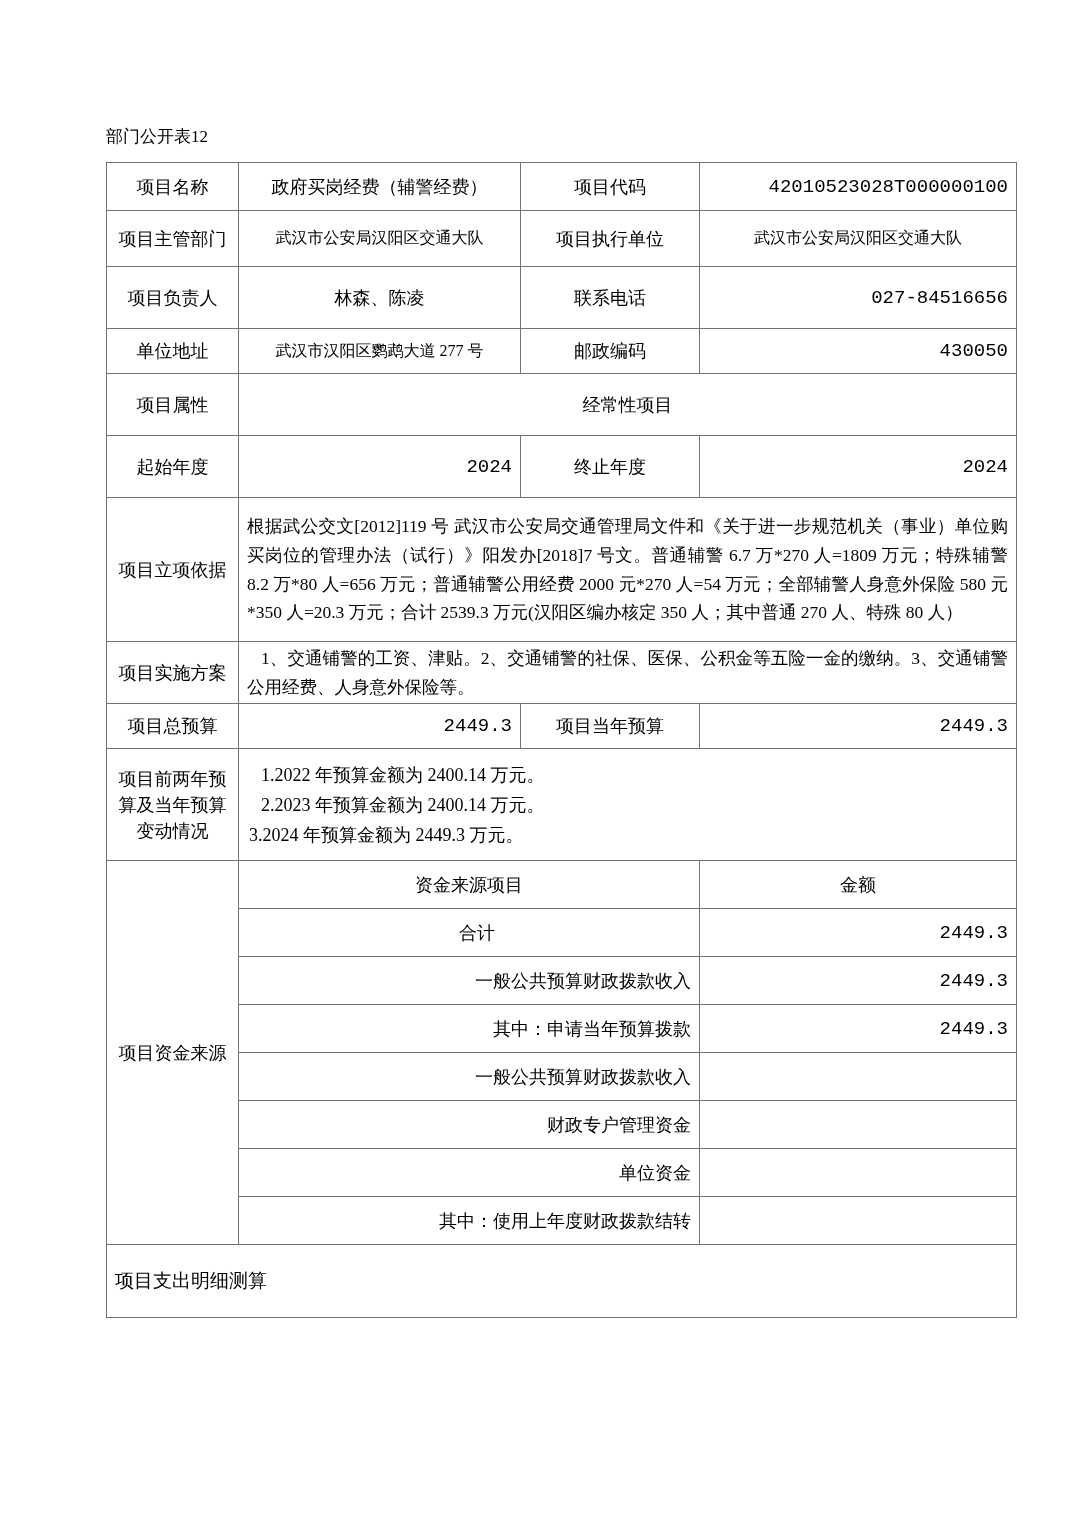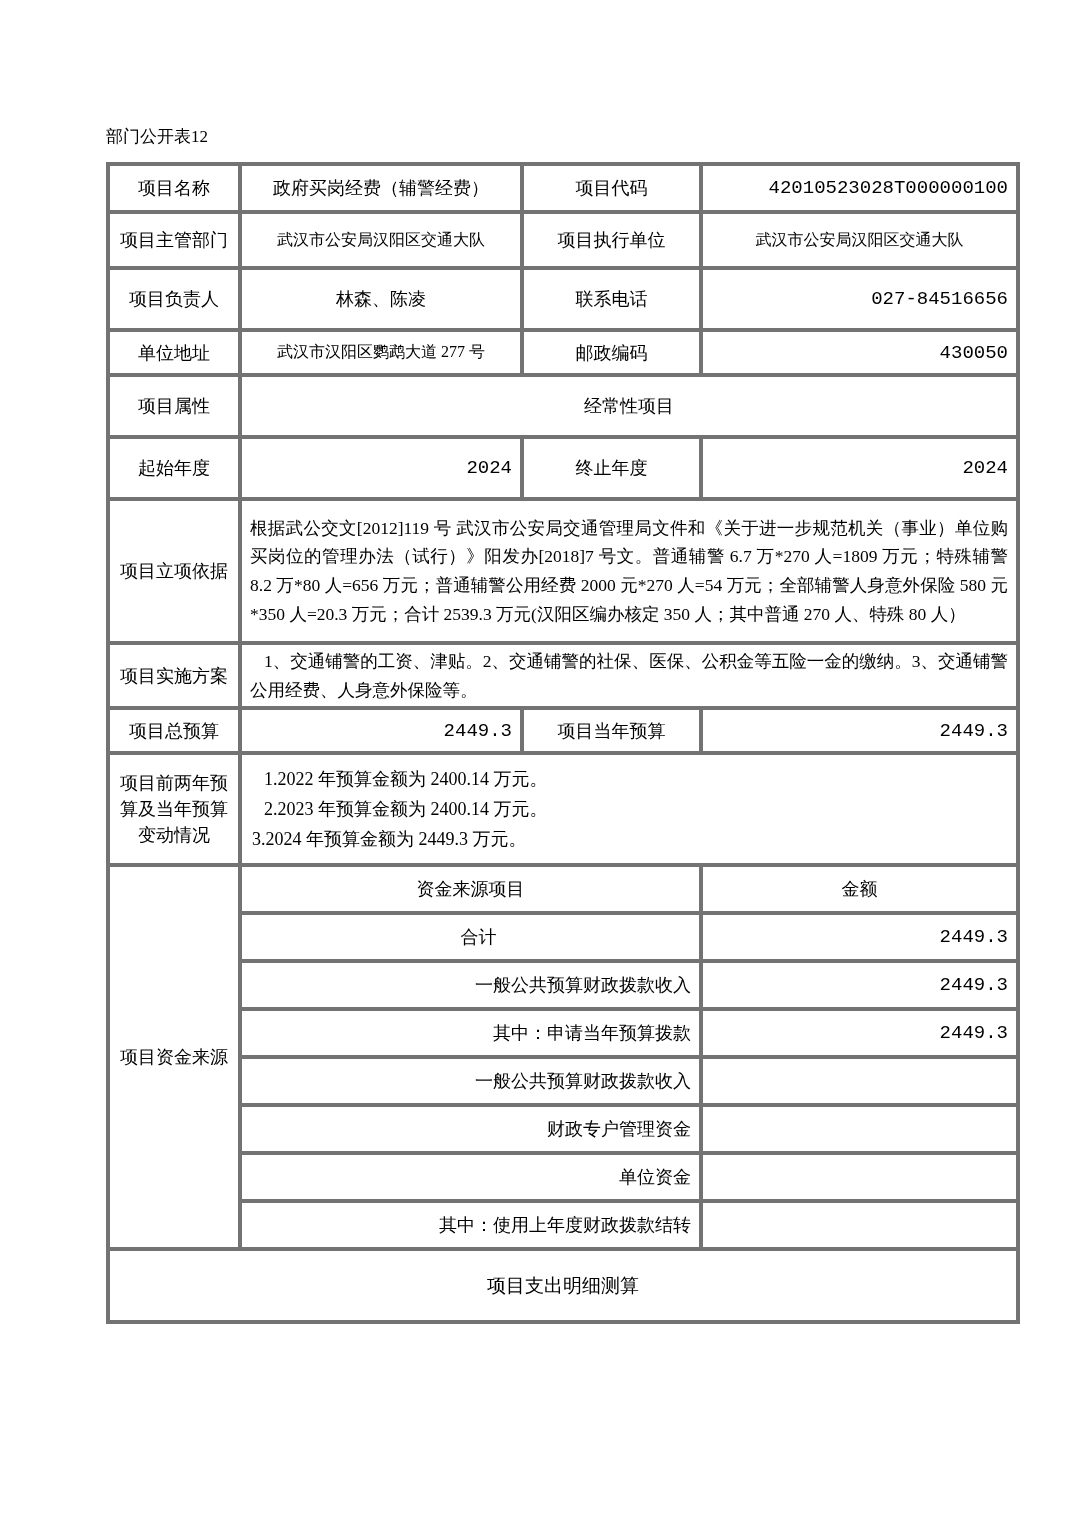--- a/index.html
+++ b/index.html
@@ -9,41 +9,41 @@
     color:#000;
   }
   .page{width:910px;margin-left:106px;padding-top:126px;}
   .doc-label{font-size:17px;line-height:22px;}
   .title{
     font-size:26px;font-weight:bold;text-align:center;
     margin-top:30px;letter-spacing:1px;line-height:34px;
   }
   .meta{display:flex;justify-content:space-between;font-size:18px;margin-top:20px;line-height:24px;}
   table.form{border-collapse:collapse;table-layout:fixed;width:910px;margin-top:14px;}
-  table.form td{border:4px solid #737373;padding:2px 8px;vertical-align:middle;overflow:hidden;}
+  table.form td{border:1px solid #737373;padding:2px 8px;vertical-align:middle;overflow:hidden;}
   .r48{height:48px}.r56{height:56px}.r46{height:62px}.r45{height:45px}
   .r144{height:144px}.r59{height:59px}.r112{height:112px}.r73{height:73px}
   .lbl{text-align:center;font-size:18px;line-height:26px;padding:4px 15px;}
   .cn-val{text-align:center;font-size:18px;}
   .cn-val-sm{text-align:center;font-size:16px;}
   .num{
     text-align:right;font-size:19px;
     font-family:"Liberation Mono","DejaVu Sans Mono",monospace;
   }
   .text-cell{font-size:17.5px;line-height:28.6px;text-align:justify;padding:3px 10px 3px 9px;}
   .plan-cell{text-indent:14px;}
   .budget-cell{font-size:18px;padding:4px 10px;margin-top:41px;}
   .budget-line{line-height:30px;}
   .budget-line.ind{padding-left:14px;}
   .budget-line.noind{padding-left:2px;}
   .fund-h{text-align:center;font-size:18px;}
   .fund-item{font-size:18px;text-align:right;padding-left:16px;}
   .fund-item.center{text-align:center;padding-left:24px;}
   .fund-item.indent{padding-left:28px;}
-  .footer-cell{text-align:center;font-size:19px;}
+  .footer-cell{font-size:19px;}
 </style>
 </head>
 <body>
 
 <div class="page">
 
   <div class="doc-label">部门公开表12</div>
 
 
 

